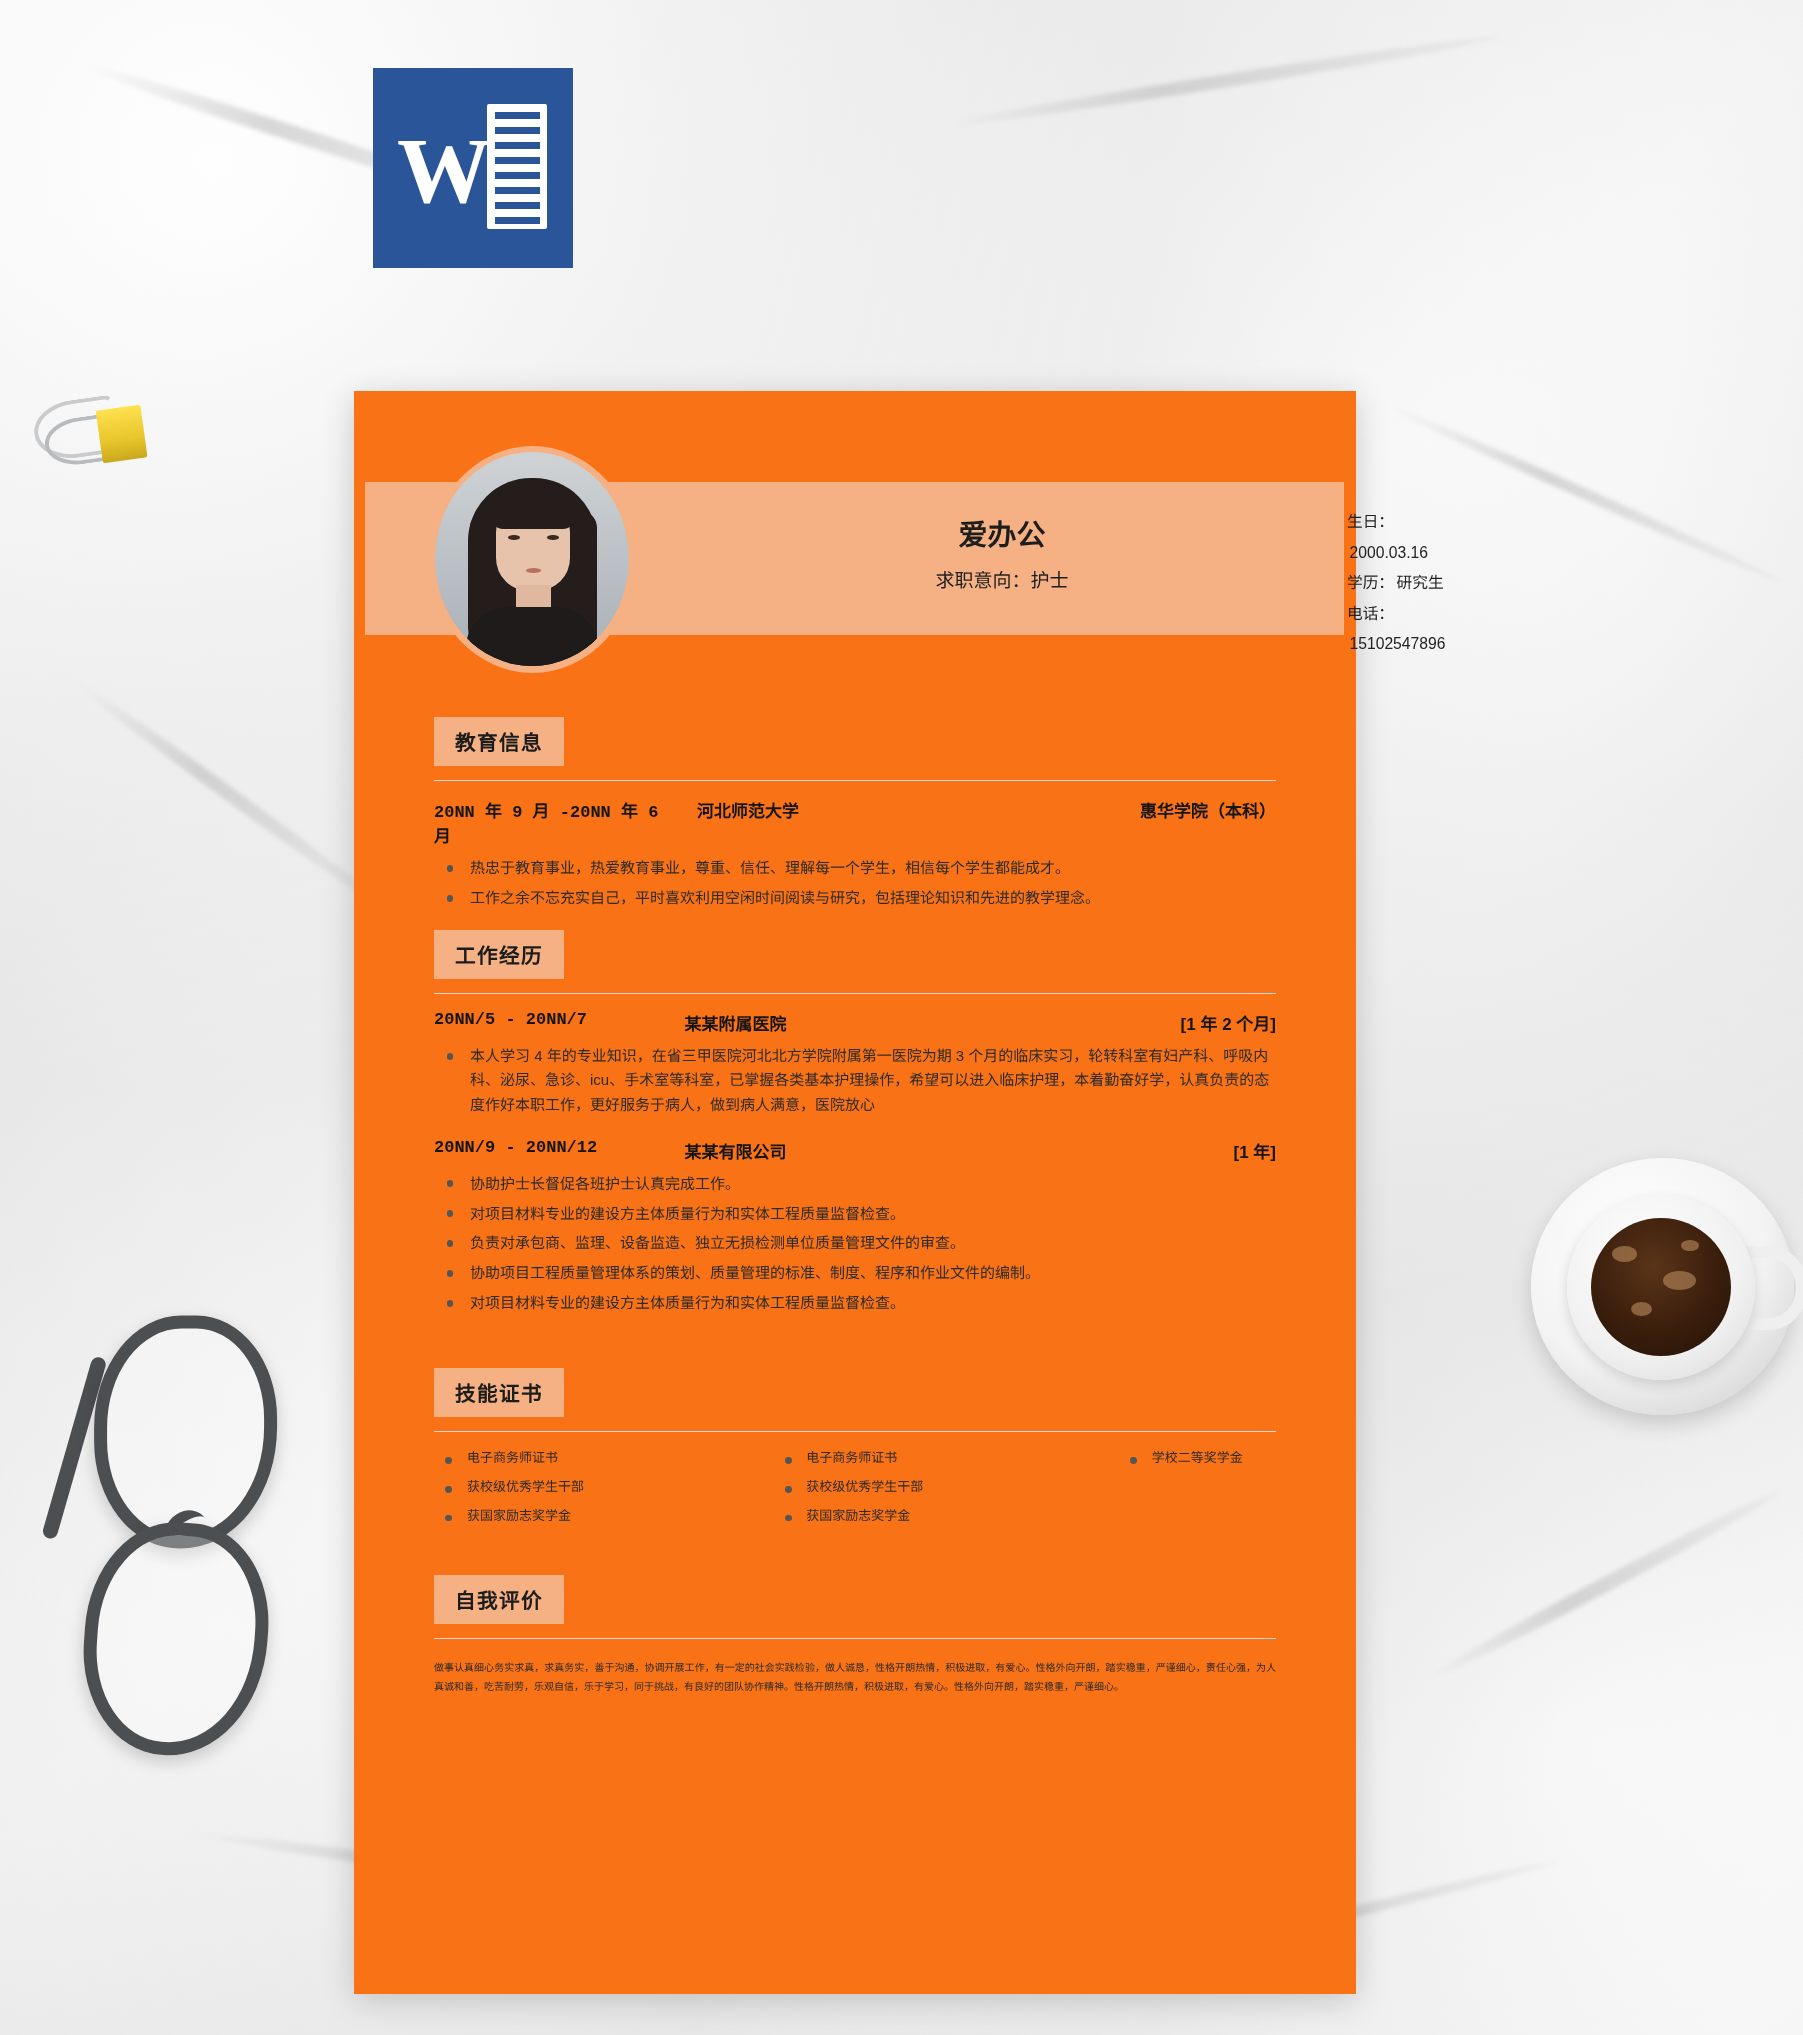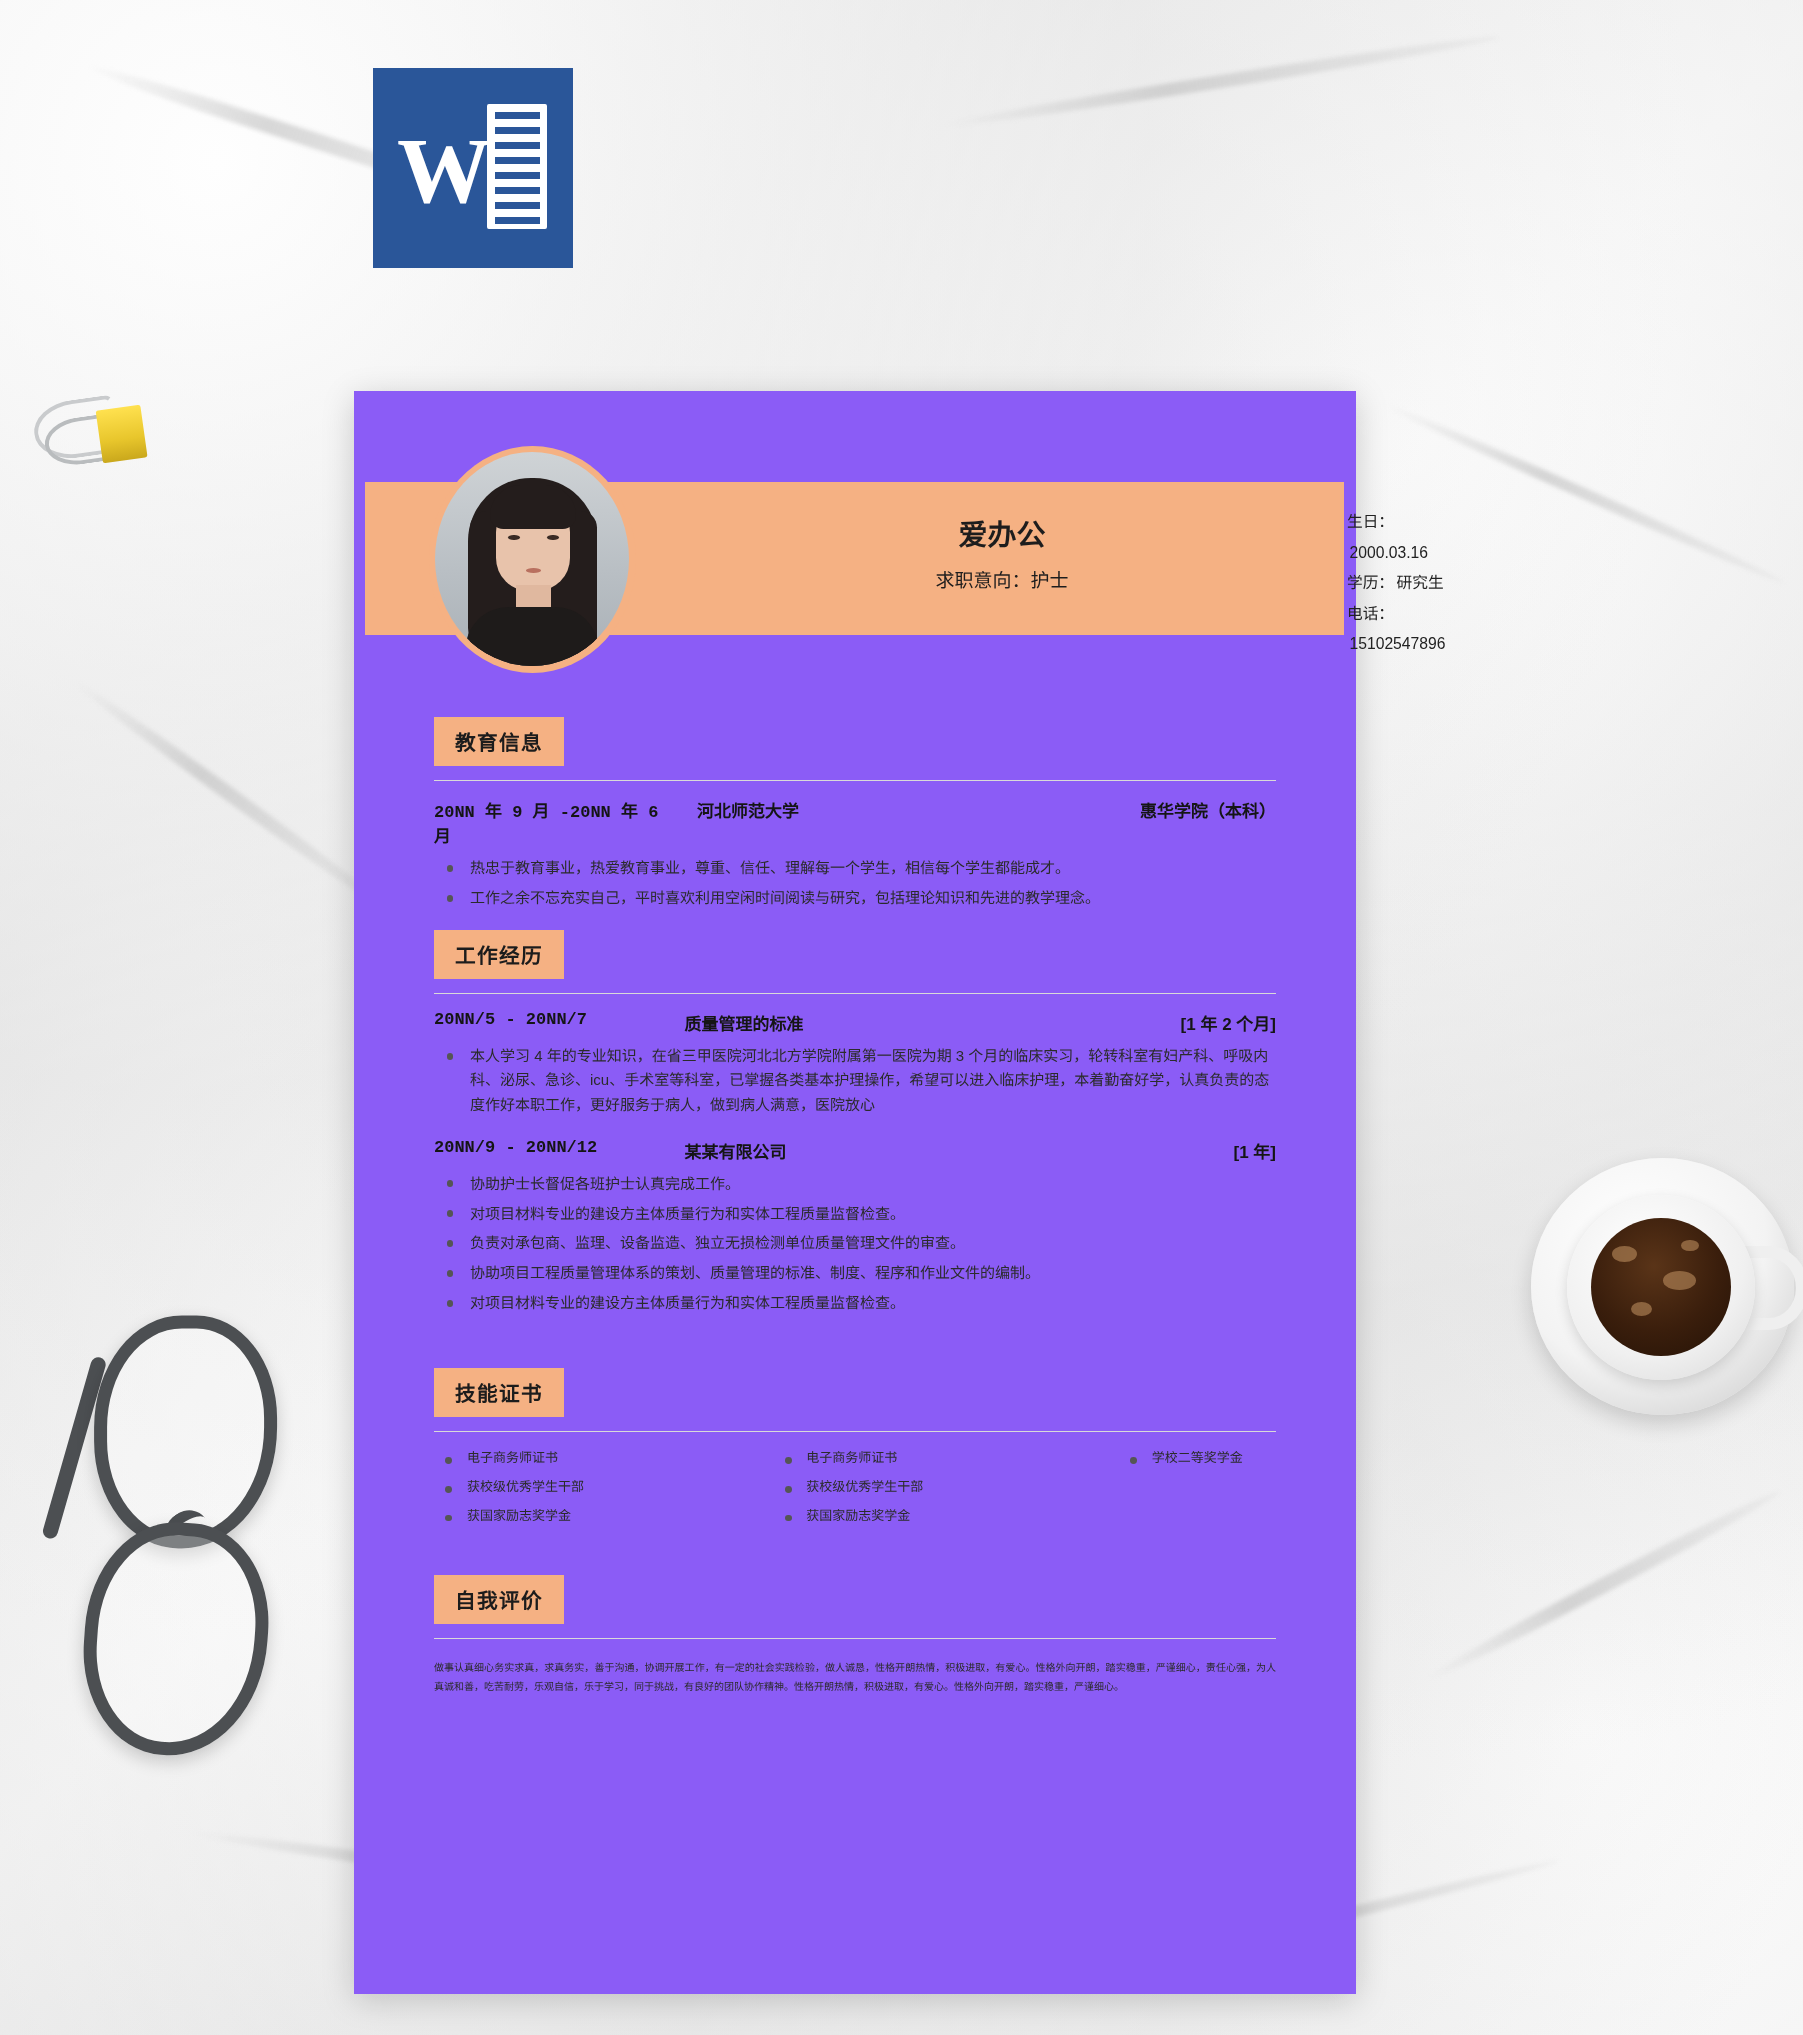--- a/index.html
+++ b/index.html
@@ -92,21 +92,21 @@
     letter-spacing: 0.6px;
   }
 
   
   #paper {
     position: absolute;
     left: 354px;
     top: 391px;
     width: 1002px;
     height: 1603px;
-    background: #8b5cf6;
+    background: #f97316;
     box-shadow: 0 6.3px 31px rgba(0,0,0,0.18);
   }
   #paper-inner {
     position: absolute;
     inset: 0;
     padding: 0;
   }
 
   
   #banner {
@@ -560,21 +560,21 @@
         <li>工作之余不忘充实自己，平时喜欢利用空闲时间阅读与研究，包括理论知识和先进的教学理念。</li>
       </ul>
     </div>
 
     <div class="section" style="top:539px;">
       <div class="section-tag">工作经历</div>
       <div class="section-rule"></div>
 
       <div class="entry-head">
         <div class="col-date">20NN/5 - 20NN/7</div>
-        <div class="col-org">质量管理的标准</div>
+        <div class="col-org">某某附属医院</div>
         <div class="col-extra">[1 年 2 个月]</div>
       </div>
       <ul class="bullets">
         <li>本人学习 4 年的专业知识，在省三甲医院河北北方学院附属第一医院为期 3 个月的临床实习，轮转科室有妇产科、呼吸内科、泌尿、急诊、icu、手术室等科室，已掌握各类基本护理操作，希望可以进入临床护理，本着勤奋好学，认真负责的态度作好本职工作，更好服务于病人，做到病人满意，医院放心</li>
       </ul>
 
       <div class="entry-head" style="margin-top:21px;">
         <div class="col-date">20NN/9 - 20NN/12</div>
         <div class="col-org">某某有限公司</div>
         <div class="col-extra">[1 年]</div>

